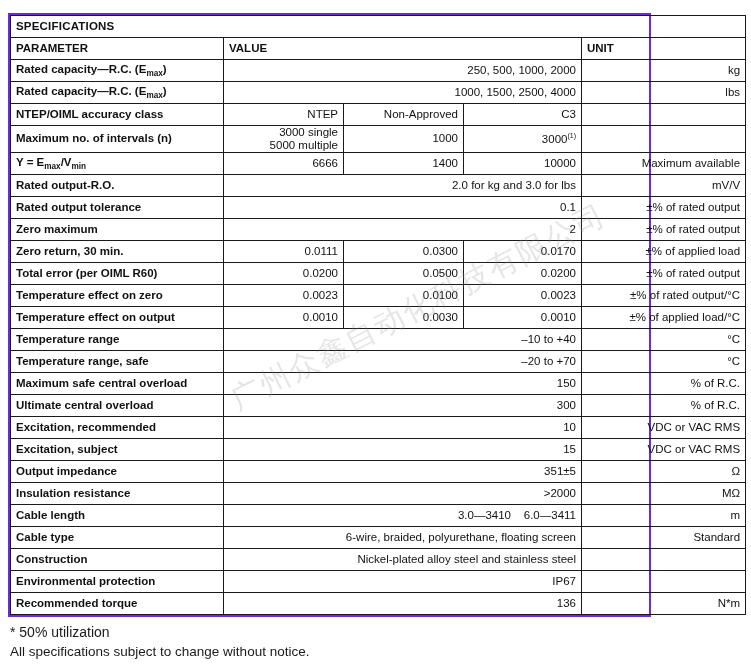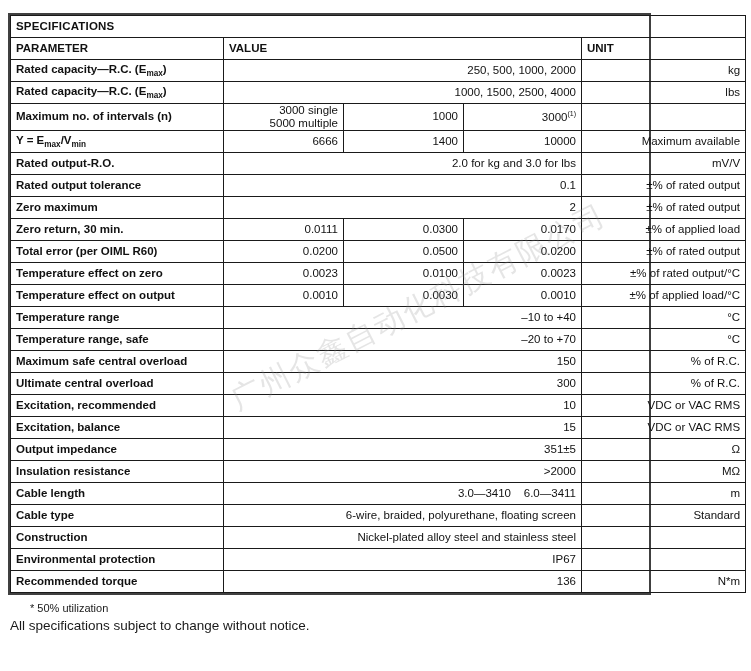--- a/index.html
+++ b/index.html
@@ -54,21 +54,21 @@
     border: 1px solid #1a1a1a;
     font-size: 11.5px;
     padding: 0 5px;
     height: 22px;
     line-height: 1.12;
     vertical-align: middle;
     background: transparent;
     box-sizing: border-box;
   }
   .outer {
-    border: 2px solid #404040;
+    border: 2px solid #6d28d9;
     width: 643px;
     box-sizing: border-box;
     position: relative;
     z-index: 2;
     background: transparent;
   }
 
   .title-row td {
     background: #dcdcdc;
     font-weight: bold;
@@ -99,21 +99,21 @@
   sup { font-size: 7px; vertical-align: super; }
   .two-line { line-height: 1.18; height: 34px; }
 
   
   .notes {
     margin-top: 7px;
     padding-left: 2px;
     position: relative;
     z-index: 2;
   }
-  .note-1 { font-size: 11px; color: #1a1a1a; margin-bottom: 4px; margin-left: 20px; }
+  .note-1 { font-size: 14px; color: #1a1a1a; margin-bottom: 4px; }
   .note-2 { font-size: 13.5px; color: #1a1a1a; }
 </style>
 </head>
 <body>
 
 <div class="sheet">
 
   <div class="watermark">广州众鑫自动化科技有限公司</div>
 
   <div class="outer">
@@ -138,20 +138,27 @@
             <td class="param">Rated capacity—R.C. (E<sub>max</sub>)</td>
             <td class="val" colspan="3">250, 500, 1000, 2000</td>
             <td class="unit">kg</td>
           </tr>
           <tr>
             <td class="param">Rated capacity—R.C. (E<sub>max</sub>)</td>
             <td class="val" colspan="3">1000, 1500, 2500, 4000</td>
             <td class="unit">lbs</td>
           </tr>
           <tr>
+            <td class="param">NTEP/OIML accuracy class</td>
+            <td class="val">NTEP</td>
+            <td class="val">Non-Approved</td>
+            <td class="val">C3</td>
+            <td class="unit"></td>
+          </tr>
+          <tr>
             <td class="param two-line">Maximum no. of intervals (n)</td>
             <td class="val two-line">3000 single<br>5000 multiple</td>
             <td class="val two-line">1000</td>
             <td class="val two-line">3000<sup>(1)</sup></td>
             <td class="unit"></td>
           </tr>
           <tr>
             <td class="param">Y = E<sub>max</sub>/V<sub>min</sub></td>
             <td class="val">6666</td>
             <td class="val">1400</td>
@@ -220,21 +227,21 @@
             <td class="param">Ultimate central overload</td>
             <td class="val" colspan="3">300</td>
             <td class="unit">% of R.C.</td>
           </tr>
           <tr>
             <td class="param">Excitation, recommended</td>
             <td class="val" colspan="3">10</td>
             <td class="unit">VDC or VAC RMS</td>
           </tr>
           <tr>
-            <td class="param">Excitation, balance</td>
+            <td class="param">Excitation, subject</td>
             <td class="val" colspan="3">15</td>
             <td class="unit">VDC or VAC RMS</td>
           </tr>
           <tr>
             <td class="param">Output impedance</td>
             <td class="val" colspan="3">351±5</td>
             <td class="unit">Ω</td>
           </tr>
           <tr>
             <td class="param">Insulation resistance</td>

